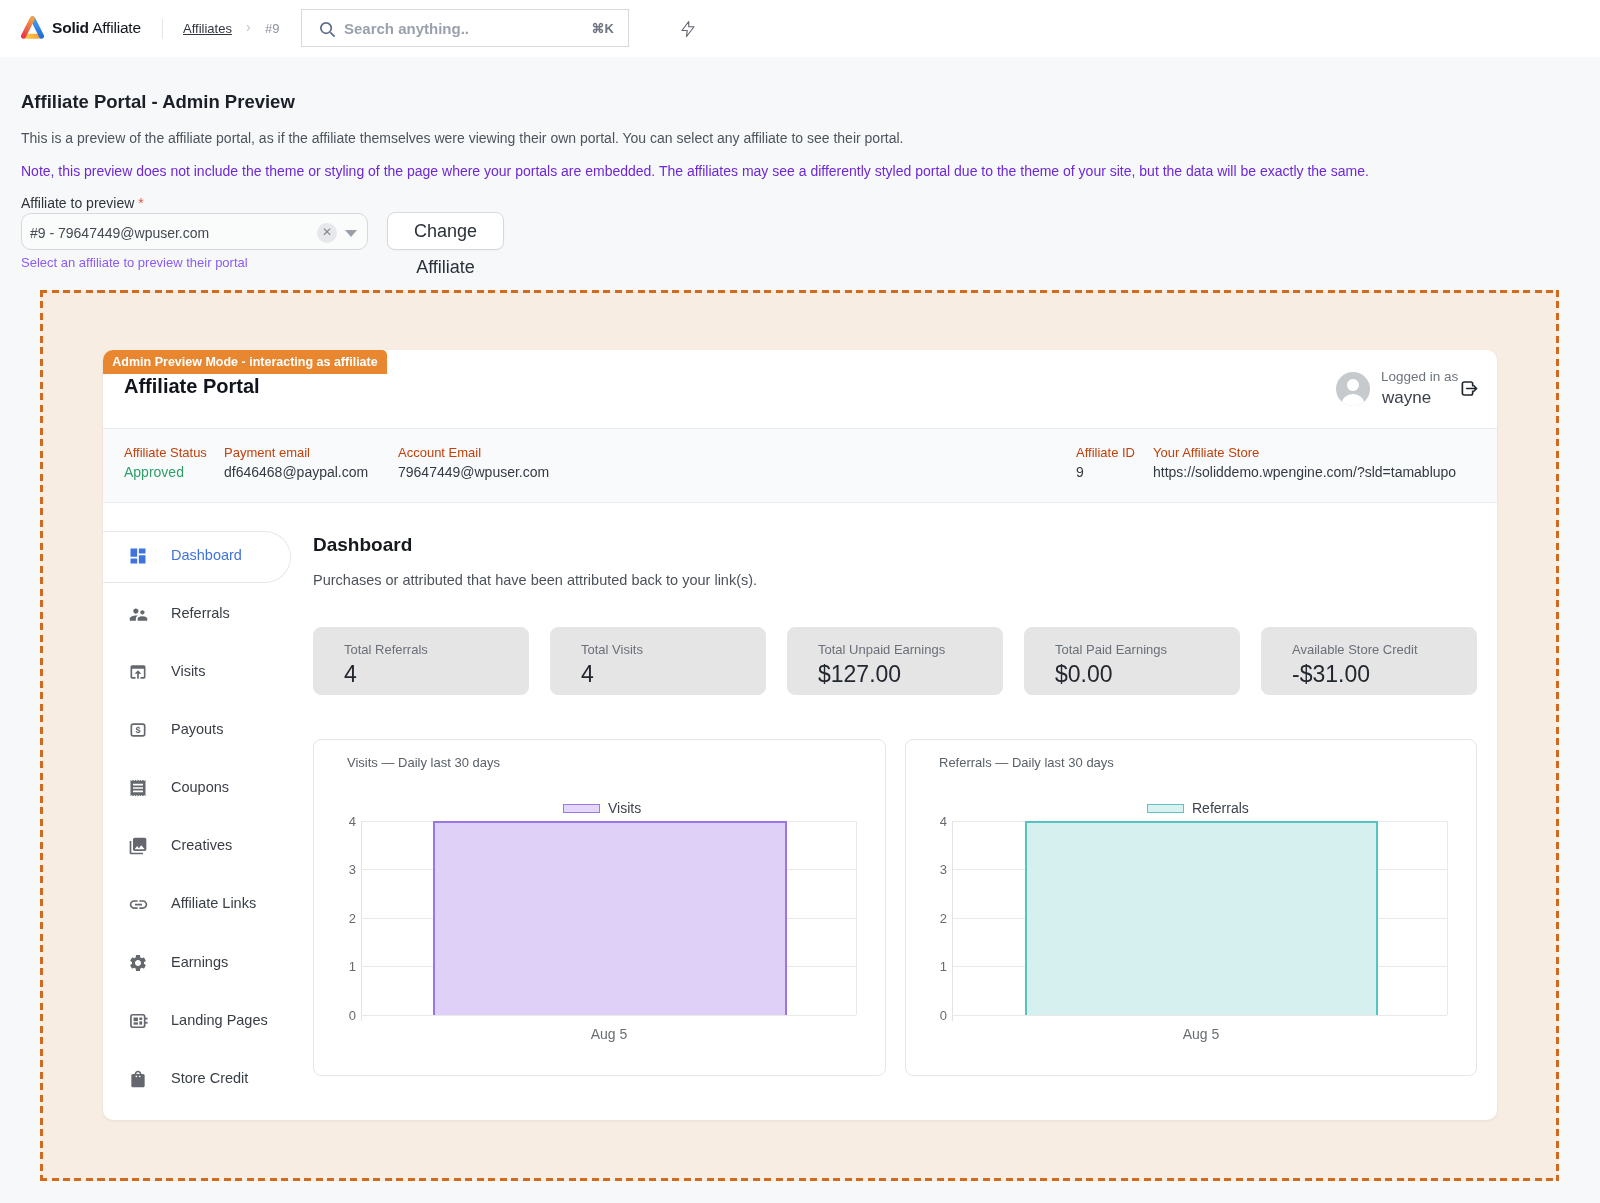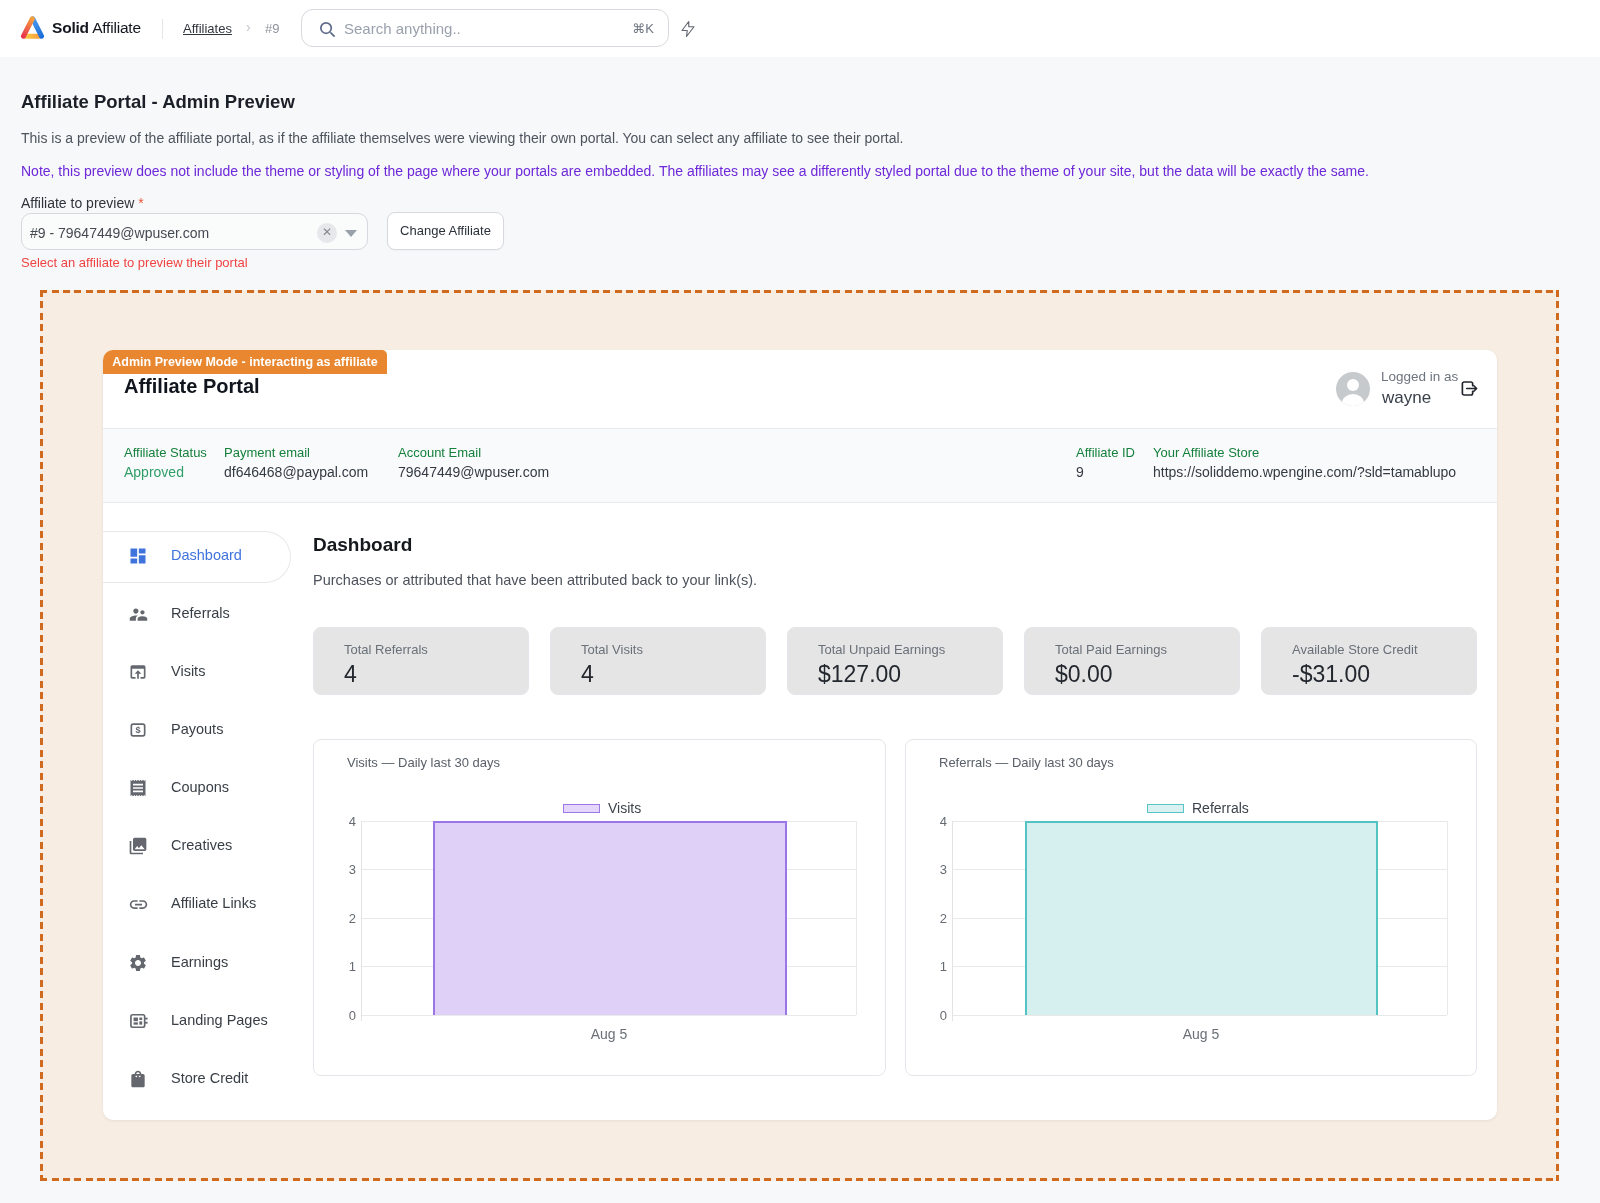--- a/index.html
+++ b/index.html
@@ -6,36 +6,36 @@
   html,body { width:1600px; height:1203px; overflow:hidden; }
   body { background:#f7f8f9; font-family:"Liberation Sans", sans-serif; position:relative; }
   .topbar { position:absolute; left:0; top:0; width:1600px; height:57px; background:#ffffff; }
   .logo { position:absolute; left:19px; top:14px; display:flex; align-items:center; }
   .logo-text { font-size:15.5px; color:#14161f; margin-left:6px; letter-spacing:-0.2px; }
   .logo-text b { font-weight:700;margin-top:24px; }
   .crumb-sep { position:absolute; left:162px; top:19px; width:1px; height:20px; background:#e3e5e8; }
   .crumb-aff { position:absolute; left:183px; top:21px; font-size:13px; color:#30353d; text-decoration:underline; }
   .crumb-gt { position:absolute; left:246px; top:19px; font-size:14px; color:#c0c4ca; }
   .crumb-id { position:absolute; left:265px; top:21px; font-size:13px; color:#8d939c; }
-  .search { position:absolute; left:301px; top:9px; width:368px; height:38px; background:#fff; border:1px solid #d6dade; border-radius:12px; }
+  .search { position:absolute; left:301px; top:9px; width:328px; height:38px; background:#fff; border:1px solid #d6dade; border-radius:0;font-weight:bold; }
   .search .ph { position:absolute; left:42px; top:10px; font-size:15px; color:#9aa1ad; }
   .search .kbd { position:absolute; right:14px; top:11px; font-size:13px; color:#6f7681; }
   .zap { position:absolute; left:679px; top:19px; }
 
   .h1 { position:absolute; left:21px; top:91px; font-size:18.5px; font-weight:700; color:#1b1f27; }
   .p1 { position:absolute; left:21px; top:130px; font-size:14px; color:#4d545e; }
   .p2 { position:absolute; left:21px; top:163px; font-size:14px; color:#6d28d9; }
   .lbl { position:absolute; left:21px; top:195px; font-size:14px; color:#2f343c; }
   .lbl .star { color:#e4593f; }
   .select { position:absolute; left:21px; top:213px; width:347px; height:37px; background:#fafbfb; border:1px solid #d5d9de; border-radius:10px; }
   .select .val { position:absolute; left:8px; top:11px; font-size:14px; color:#444a51; }
   .select .xc { position:absolute; left:295px; top:9px; width:20px; height:20px; border-radius:50%; background:#e7e8eb; color:#83888f; font-size:12px; text-align:center; line-height:19px; }
   .select .caret { position:absolute; left:323px; top:16px; width:0; height:0; border-left:6px solid transparent; border-right:6px solid transparent; border-top:7.5px solid #98a1aa; }
-  .btn { position:absolute; left:387px; top:212px; width:117px; height:38px; background:#fff; border:1px solid #d6d9dd; border-radius:8px; font-size:13px; color:#2b313a; text-align:center; line-height:36px; box-shadow:0 1px 2px rgba(0,0,0,0.03); }
-  .helper { position:absolute; left:21px; top:255px; font-size:13px; color:#ef4444;text-align:center; }
+  .btn { position:absolute; left:387px; top:212px; width:117px; height:38px; background:#fff; border:1px solid #d6d9dd; border-radius:8px; font-size:18px; color:#2b313a; text-align:center; line-height:36px; box-shadow:0 1px 2px rgba(0,0,0,0.03); }
+  .helper { position:absolute; left:21px; top:255px; font-size:13px; color:#8b5cf6;text-align:center; }
 
   .zone { position:absolute; left:40px; top:290px; width:1519px; height:891px; background-color:#f8ede2;
     background-image:
       repeating-linear-gradient(to right, #cf6a1f 0 7px, rgba(0,0,0,0) 7px 11.5px),
       repeating-linear-gradient(to right, #cf6a1f 0 7px, rgba(0,0,0,0) 7px 11.5px),
       repeating-linear-gradient(to bottom, #cf6a1f 0 7px, rgba(0,0,0,0) 7px 11.5px),
       repeating-linear-gradient(to bottom, #cf6a1f 0 7px, rgba(0,0,0,0) 7px 11.5px);
     background-size:100% 3px, 100% 3px, 3px 100%, 3px 100%;
     background-position:0 0, 0 100%, 0 0, 100% 0;
     background-repeat:no-repeat; }
@@ -45,21 +45,21 @@
   .lias { position:absolute; left:1381px; top:369px; font-size:13.5px; color:#6e747e; }
   .wayne { position:absolute; left:1382px; top:388px; font-size:17px; color:#3a414b; }
   .avatar { position:absolute; left:1336px; top:372px; width:34px; height:34px; border-radius:50%; background:#c9ccd1; overflow:hidden; }
   .avatar .head { position:absolute; left:11px; top:7px; width:12px; height:12px; border-radius:50%; background:#fff; }
   .avatar { background:#c7cacd; }
   .avatar .bod { position:absolute; left:6px; top:22px; width:22px; height:18px; border-radius:50% 50% 0 0; background:#fff; }
   .logout { position:absolute; left:1460px; top:379px; }
   .div1 { position:absolute; left:103px; top:428px; width:1394px; height:1px; background:#e9eaee; }
   .strip { position:absolute; left:103px; top:429px; width:1394px; height:73px; background:#f9fafb; }
   .div2 { position:absolute; left:103px; top:502px; width:1394px; height:1px; background:#e9eaee; }
-  .flabel { position:absolute; font-size:13px; color:#15803d; top:445px; }
+  .flabel { position:absolute; font-size:13px; color:#c2410c; top:445px; }
   .fval { position:absolute; font-size:14px; color:#343a43; top:464px; }
   .approved { color:#2f9e68; }
 
   .menu-item { position:absolute; font-size:14.5px; color:#383e45; }
   .menu-item svg { position:absolute; left:25px; top:50%; margin-top:-10px; }
   .menu-item .mi-label { position:absolute; left:68px; top:50%; margin-top:-9px; }
   .pill { position:absolute; left:103px; top:531px; width:188px; height:52px; background:#fff; border:1px solid #e6e8ec; border-left:none; border-radius:0 26px 26px 0; }
 
   .h2 { position:absolute; left:313px; top:534px; font-size:19px; font-weight:700; color:#15181d; }
   .sub { position:absolute; left:313px; top:572px; font-size:14.5px; color:#4c525b; }

